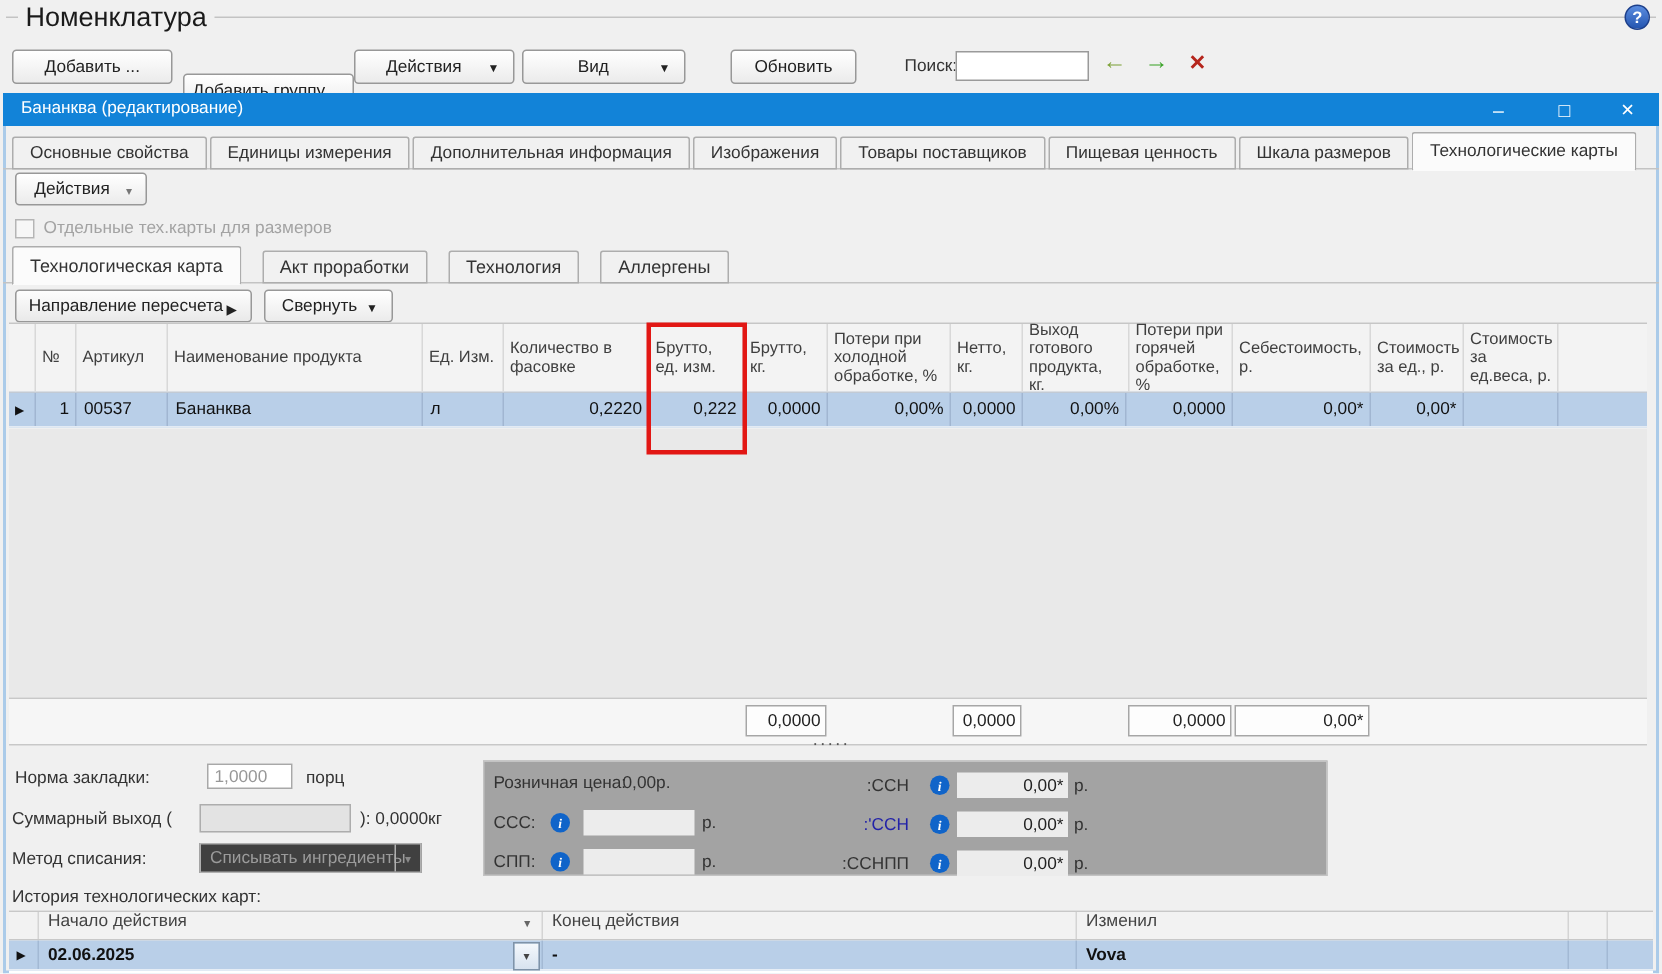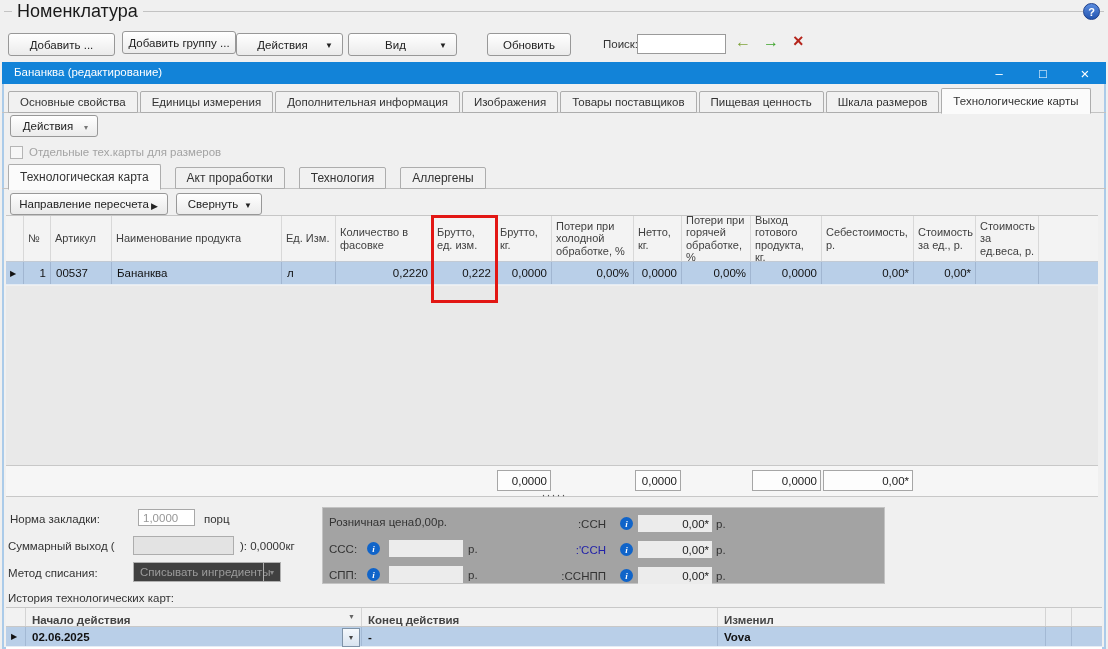--- a/index.html
+++ b/index.html
@@ -23,41 +23,41 @@
          border-right:1px solid #d8d8d8;font-size:11px;color:#3f3f3f;line-height:12.5px;}
   .cell{box-sizing:border-box;display:flex;align-items:center;overflow:hidden;
         border-right:1px solid rgba(100,120,150,.28);font-size:11.5px;color:#111;white-space:nowrap;}
   .num{justify-content:flex-end;padding-right:4px;}
   .txt{padding-left:5px;}
   .tbox{height:21px;margin:4px 1px 0;border:1px solid #a6a6a6;background:#fdfdfd;flex:1;
         display:flex;align-items:center;justify-content:flex-end;padding-right:3px;font-size:11.5px;color:#222;box-sizing:border-box;}
   .field{position:absolute;box-sizing:border-box;background:#ececec;display:flex;align-items:center;}
   .info{position:absolute;width:13px;height:13px;border-radius:50%;background:#1064c9;color:#fff;
         font-size:9px;font-weight:bold;display:flex;align-items:center;justify-content:center;font-family:"Liberation Serif",serif;font-style:italic;}
-  .hist-hcell{box-sizing:border-box;display:flex;align-items:flex-end;padding-left:6px;border-right:1px solid #d4d4d4;
-        font-size:11.5px;color:#444;position:relative;font-weight:bold;}
+  .hist-hcell{box-sizing:border-box;display:flex;align-items:flex-start;padding-left:6px;border-right:1px solid #d4d4d4;
+        font-size:11.5px;color:#444;position:relative;}
   .hist-cell{box-sizing:border-box;display:flex;align-items:center;padding-left:6px;border-right:1px solid rgba(100,120,150,.25);
         font-size:11.5px;font-weight:bold;color:#111;position:relative;}
   .winbtn{position:absolute;top:0;height:22px;width:30px;display:flex;align-items:center;justify-content:center;
         color:#fff;font-size:13px;}
 </style>
 </head>
 <body>
 
 <div class="canvas">
 
   <div class="hline abs" style="left:4px;top:11px;width:1100px;"></div>
   <span class="abs" style="left:12px;top:1px;font-size:18px;color:#1a1a1a;background:#f0f0f0;padding:0 5px;white-space:nowrap;">Номенклатура</span>
   <div class="abs" style="left:1083px;top:3px;width:17px;height:17px;border-radius:50%;background:linear-gradient(#5b8de0,#2455b0);
        border:1px solid #1d3f8a;color:#fff;font-weight:bold;font-size:11px;display:flex;align-items:center;justify-content:center;">?</div>
 
   <div class="btn" style="left:8px;top:33px;width:107px;">
     <span>Добавить ...</span>
   </div>
-  <div class="btn" style="left:122px;top:31px;width:114px;">
+  <div class="btn" style="left:122px;top:49px;width:114px;">
     <span>Добавить группу ...</span>
   </div>
   <div class="btn" style="left:236px;top:33px;width:107px;">
     <span style="margin-right:14px;">Действия</span>
     <span class="car">▼</span>
   </div>
   <div class="btn" style="left:348px;top:33px;width:109px;">
     <span style="margin-right:14px;">Вид</span>
     <span class="car">▼</span>
   </div>
@@ -169,25 +169,25 @@
       </div>
     <div class="hcell" style="width:56px;">
         <span>Брутто, кг.</span>
       </div>
     <div class="hcell" style="width:82px;">
         <span>Потери при холодной обработке, %</span>
       </div>
     <div class="hcell" style="width:48px;">
         <span>Нетто, кг.</span>
       </div>
+    <div class="hcell" style="width:71px;">
+        <span>Выход готового продукта, кг.</span>
+      </div>
     <div class="hcell" style="width:69px;">
         <span>Потери при горячей обработке, %</span>
-      </div>
-    <div class="hcell" style="width:71px;">
-        <span>Выход готового продукта, кг.</span>
       </div>
     <div class="hcell" style="width:92px;">
         <span>Себестоимость, р.</span>
       </div>
     <div class="hcell" style="width:62px;">
         <span>Стоимость за ед., р.</span>
       </div>
     <div class="hcell" style="width:63px;">
         <span>Стоимость за ед.веса, р.</span>
       </div>

